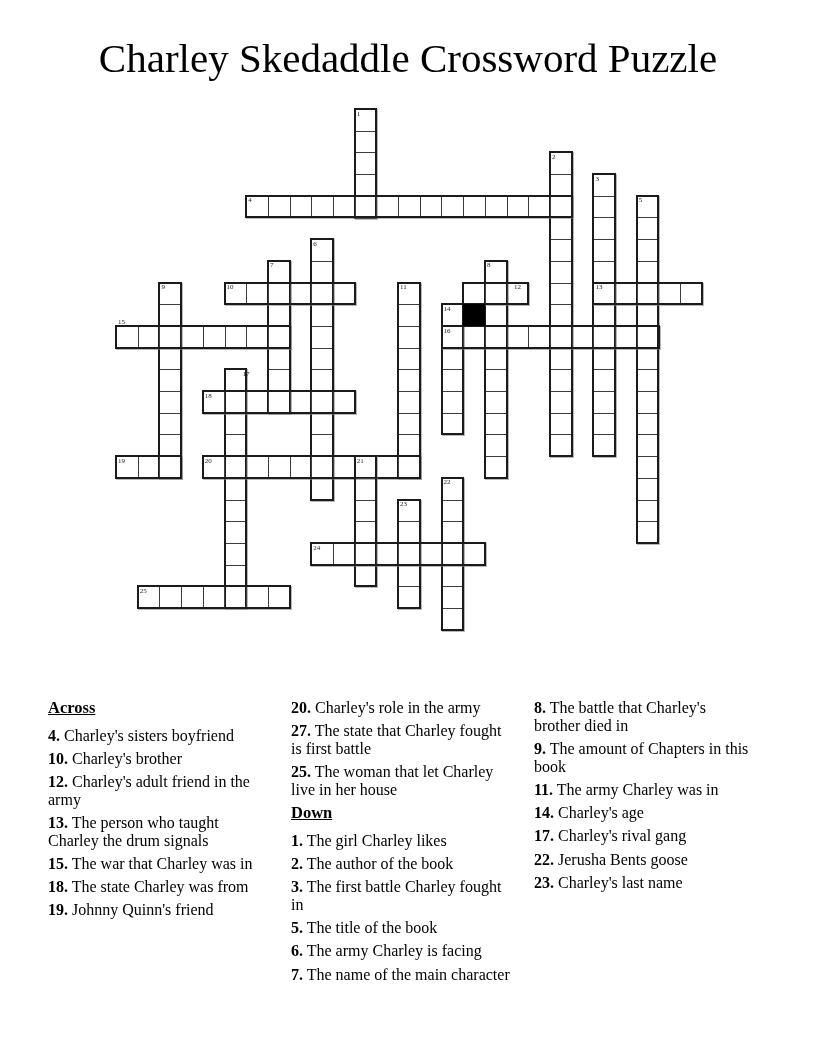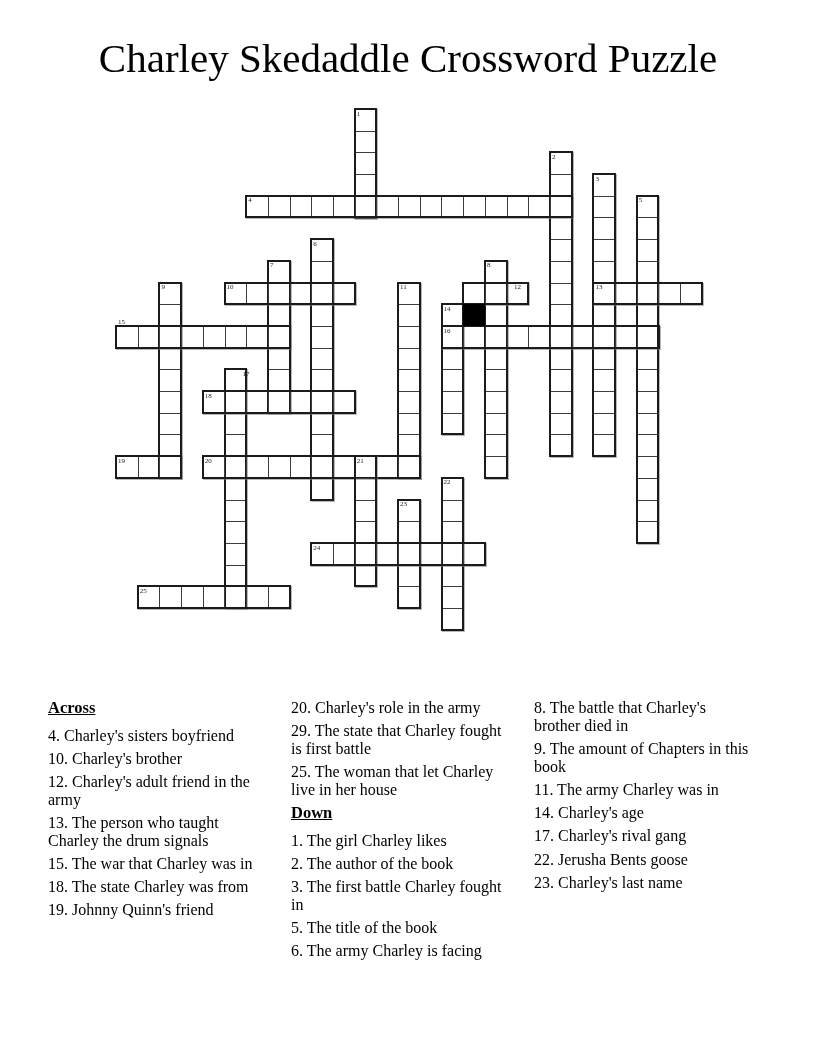--- a/index.html
+++ b/index.html
@@ -50,21 +50,21 @@
     line-height: 1.13;
     color: #000000;
   }
   .clue-header {
     font-size: 16.5px;
     font-weight: bold;
     text-decoration: underline;
     margin: 0 0 9px 0;
   }
   .clue { margin: 0 0 5px 0; }
-  .clue b { font-weight: normal; }
+  .clue b { font-weight: bold; }
   #clues-col-1 { left: 48px; }
   #clues-col-2 { left: 291px; }
   #clues-col-3 { left: 534px; }
 </style>
 </head>
 <body>
 
 <div class="page">
 
   <h1 class="title">Charley Skedaddle Crossword Puzzle</h1>
@@ -344,30 +344,31 @@
         <p class="clue"><b>13.</b> The person who taught Charley the drum signals</p>
         <p class="clue"><b>15.</b> The war that Charley was in</p>
         <p class="clue"><b>18.</b> The state Charley was from</p>
         <p class="clue"><b>19.</b> Johnny Quinn's friend</p>
       </div>
   </div>
 
   <div class="clues-col" id="clues-col-2">
     <div id="col2-list-a">
         <p class="clue"><b>20.</b> Charley's role in the army</p>
-        <p class="clue"><b>29.</b> The state that Charley fought is first battle</p>
+        <p class="clue"><b>27.</b> The state that Charley fought is first battle</p>
         <p class="clue"><b>25.</b> The woman that let Charley live in her house</p>
       </div>
     <h2 class="clue-header">Down</h2>
     <div id="col2-list-b">
         <p class="clue"><b>1.</b> The girl Charley likes</p>
         <p class="clue"><b>2.</b> The author of the book</p>
         <p class="clue"><b>3.</b> The first battle Charley fought in</p>
         <p class="clue"><b>5.</b> The title of the book</p>
         <p class="clue"><b>6.</b> The army Charley is facing</p>
+        <p class="clue"><b>7.</b> The name of the main character</p>
       </div>
   </div>
 
   <div class="clues-col" id="clues-col-3">
     <div id="col3-list">
         <p class="clue"><b>8.</b> The battle that Charley's brother died in</p>
         <p class="clue"><b>9.</b> The amount of Chapters in this book</p>
         <p class="clue"><b>11.</b> The army Charley was in</p>
         <p class="clue"><b>14.</b> Charley's age</p>
         <p class="clue"><b>17.</b> Charley's rival gang</p>

